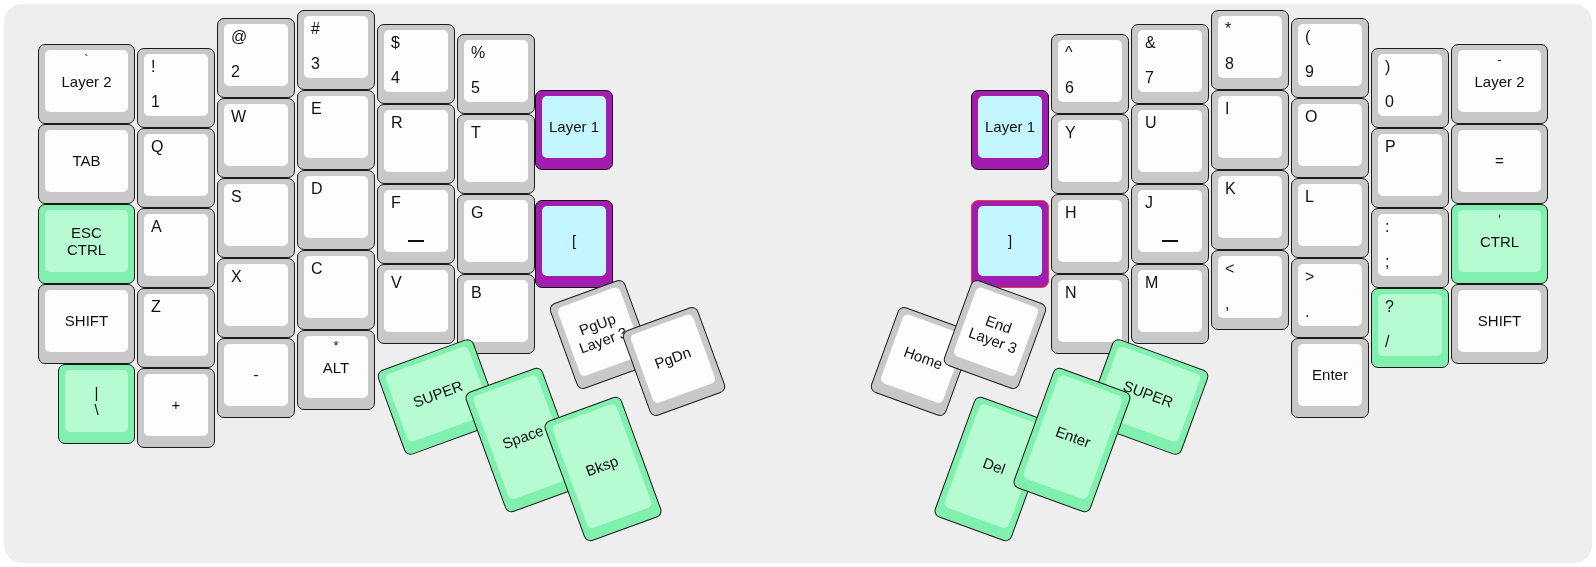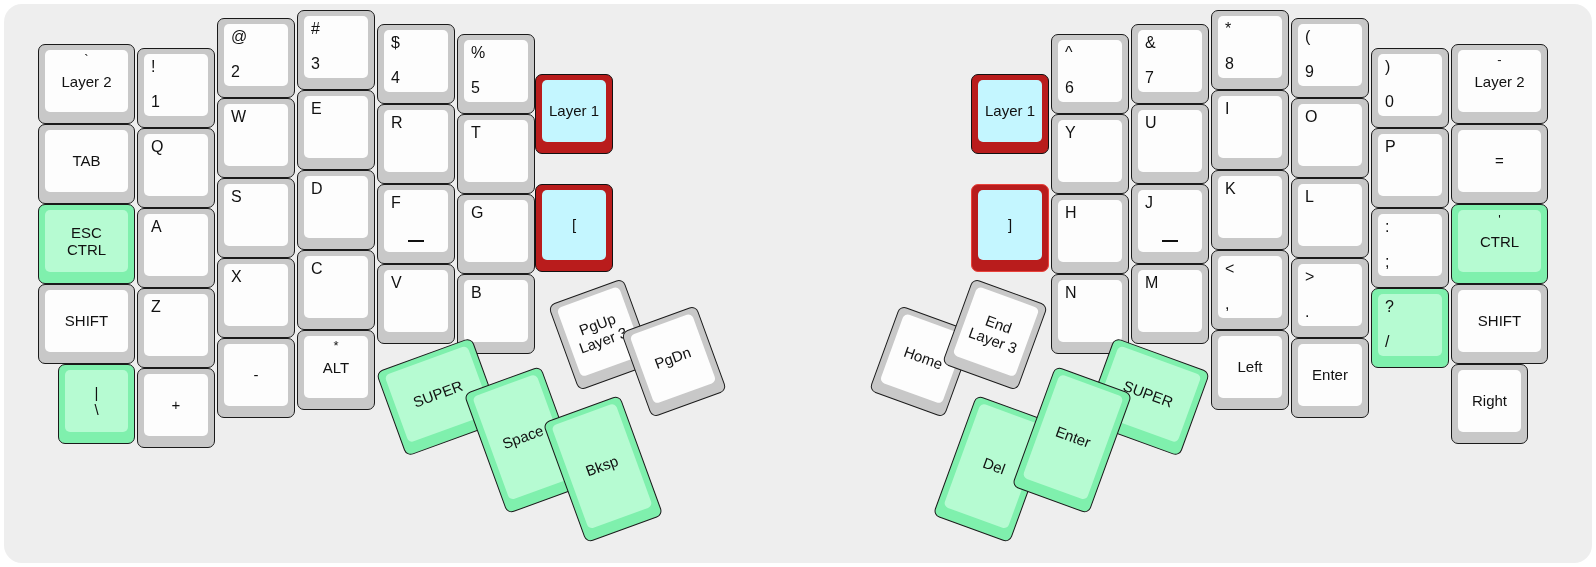--- a/index.html
+++ b/index.html
@@ -64,21 +64,21 @@
   .homing {
     position: absolute;
     left: 50%; transform: translateX(-50%);
     bottom: 10px;
     width: 16px; height: 2px;
     background: #111111;
   }
   
   .key.green { background: #7ff0ad; }
   .key.green .cap { background: #b6fbd2; }
-  .key.cyan  { background: #b91c1c; border-color: #111; }
+  .key.cyan  { background: #a21caf; border-color: #111; margin-top: 16px; }
   .key.cyan .cap { background: #c4f6ff; }
   .key.cyan.sel { border-color: #e8413a; }
   
   .key.thumb .cap { bottom: 11px; }
 </style>
 </head>
 <body>
 
 <div id="stage">
   <div id="panel"></div>
@@ -386,25 +386,20 @@
               <div class="tl">K</div>
               <div class="bl"></div>
             </div>
           </div>
           <div class="key" style="left: 1211px; top: 250px; width: 78px; height: 80px;">
             <div class="cap corner">
               <div class="tl">&lt;</div>
               <div class="bl">,</div>
             </div>
           </div>
-          <div class="key" style="left: 1211px; top: 330px; width: 78px; height: 80px;">
-            <div class="cap">
-              <div class="lbl">Left</div>
-            </div>
-          </div>
         </div>
         <div style="position: absolute; left: 0px; top: 0px; width: 100%; height: 100%;">
           <div class="key" style="left: 1291px; top: 18px; width: 78px; height: 80px;">
             <div class="cap corner">
               <div class="tl">(</div>
               <div class="bl">9</div>
             </div>
           </div>
           <div class="key" style="left: 1291px; top: 98px; width: 78px; height: 80px;">
             <div class="cap corner">
@@ -470,25 +465,20 @@
           </div>
           <div class="key green" style="left: 1451px; top: 204px; width: 97px; height: 80px;">
             <div class="cap topcenter">
               <div class="tc">'</div>
               <div class="mid">CTRL</div>
             </div>
           </div>
           <div class="key" style="left: 1451px; top: 284px; width: 97px; height: 80px;">
             <div class="cap">
               <div class="lbl">SHIFT</div>
-            </div>
-          </div>
-          <div class="key" style="left: 1451px; top: 364px; width: 77px; height: 80px;">
-            <div class="cap">
-              <div class="lbl">Right</div>
             </div>
           </div>
         </div>
         <div style="position: absolute; left: 0px; top: 0px; width: 100%; height: 100%;">
           <div class="key green thumb" style="left: 1096px; top: 352px; width: 102px; height: 90px; transform: rotate(20deg);">
             <div class="cap">
               <div class="lbl">SUPER</div>
             </div>
           </div>
           <div class="key thumb" style="left: 882px; top: 316px; width: 80px; height: 91px; transform: rotate(20deg);">

